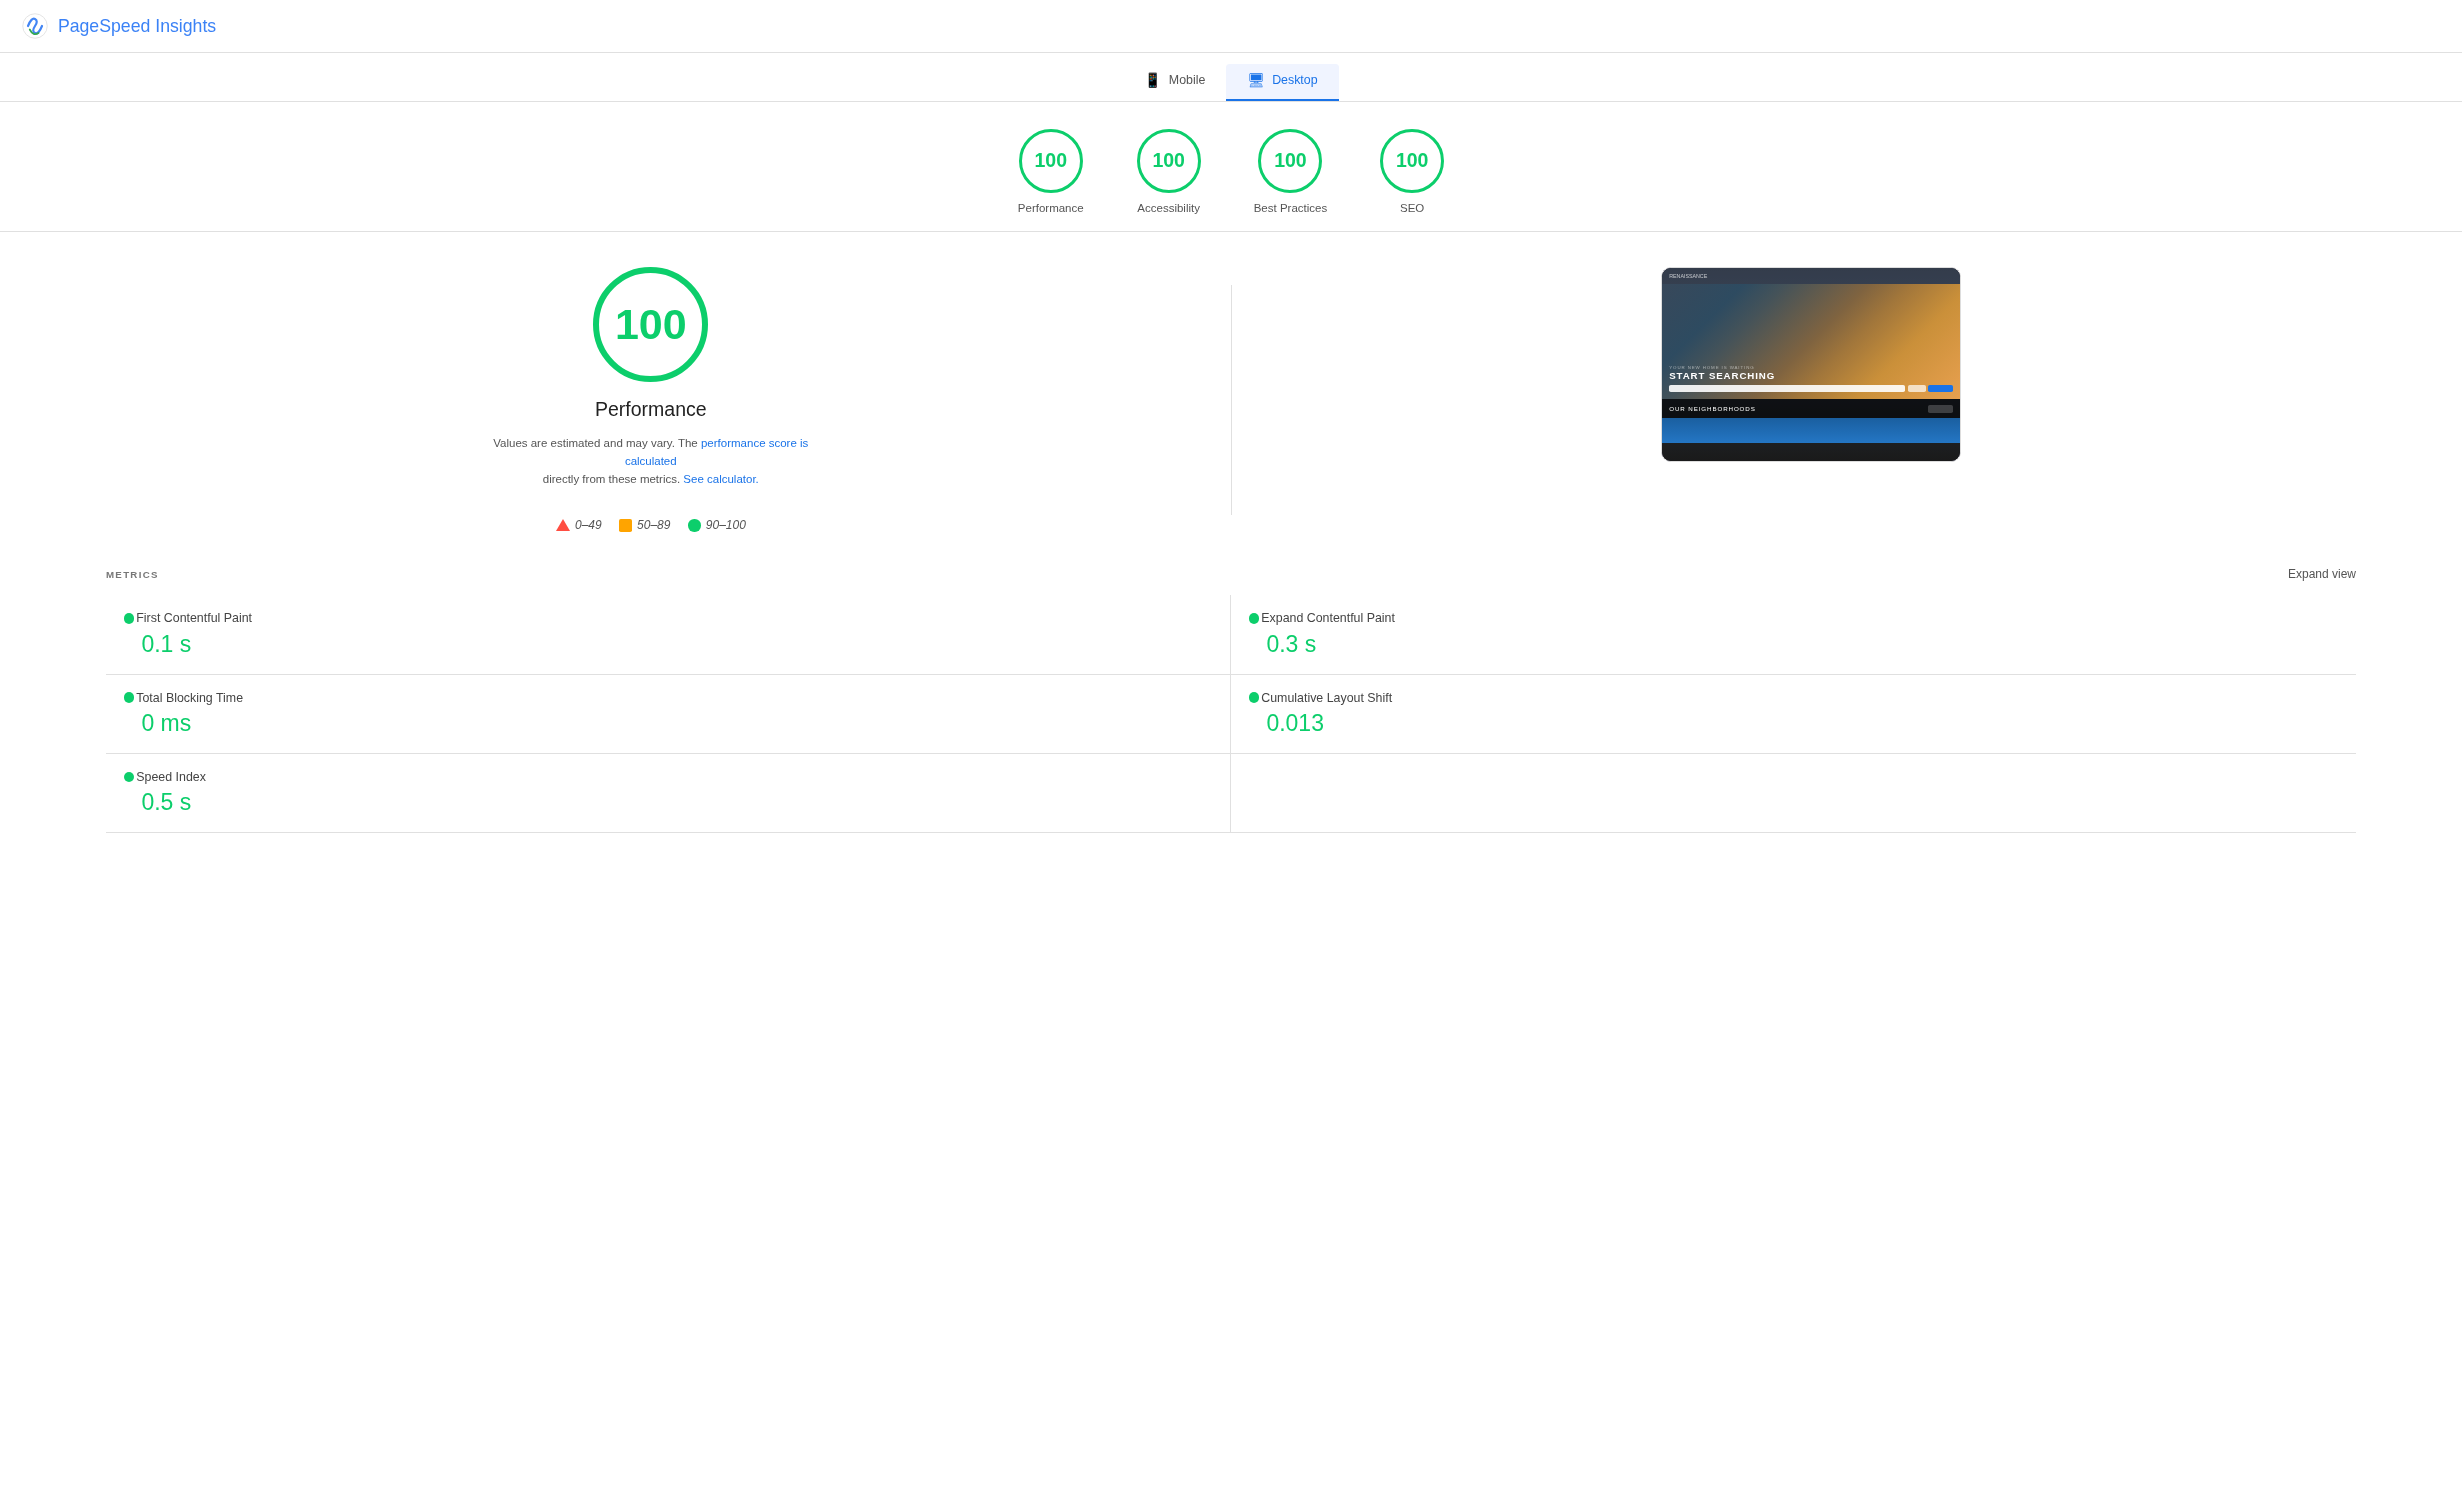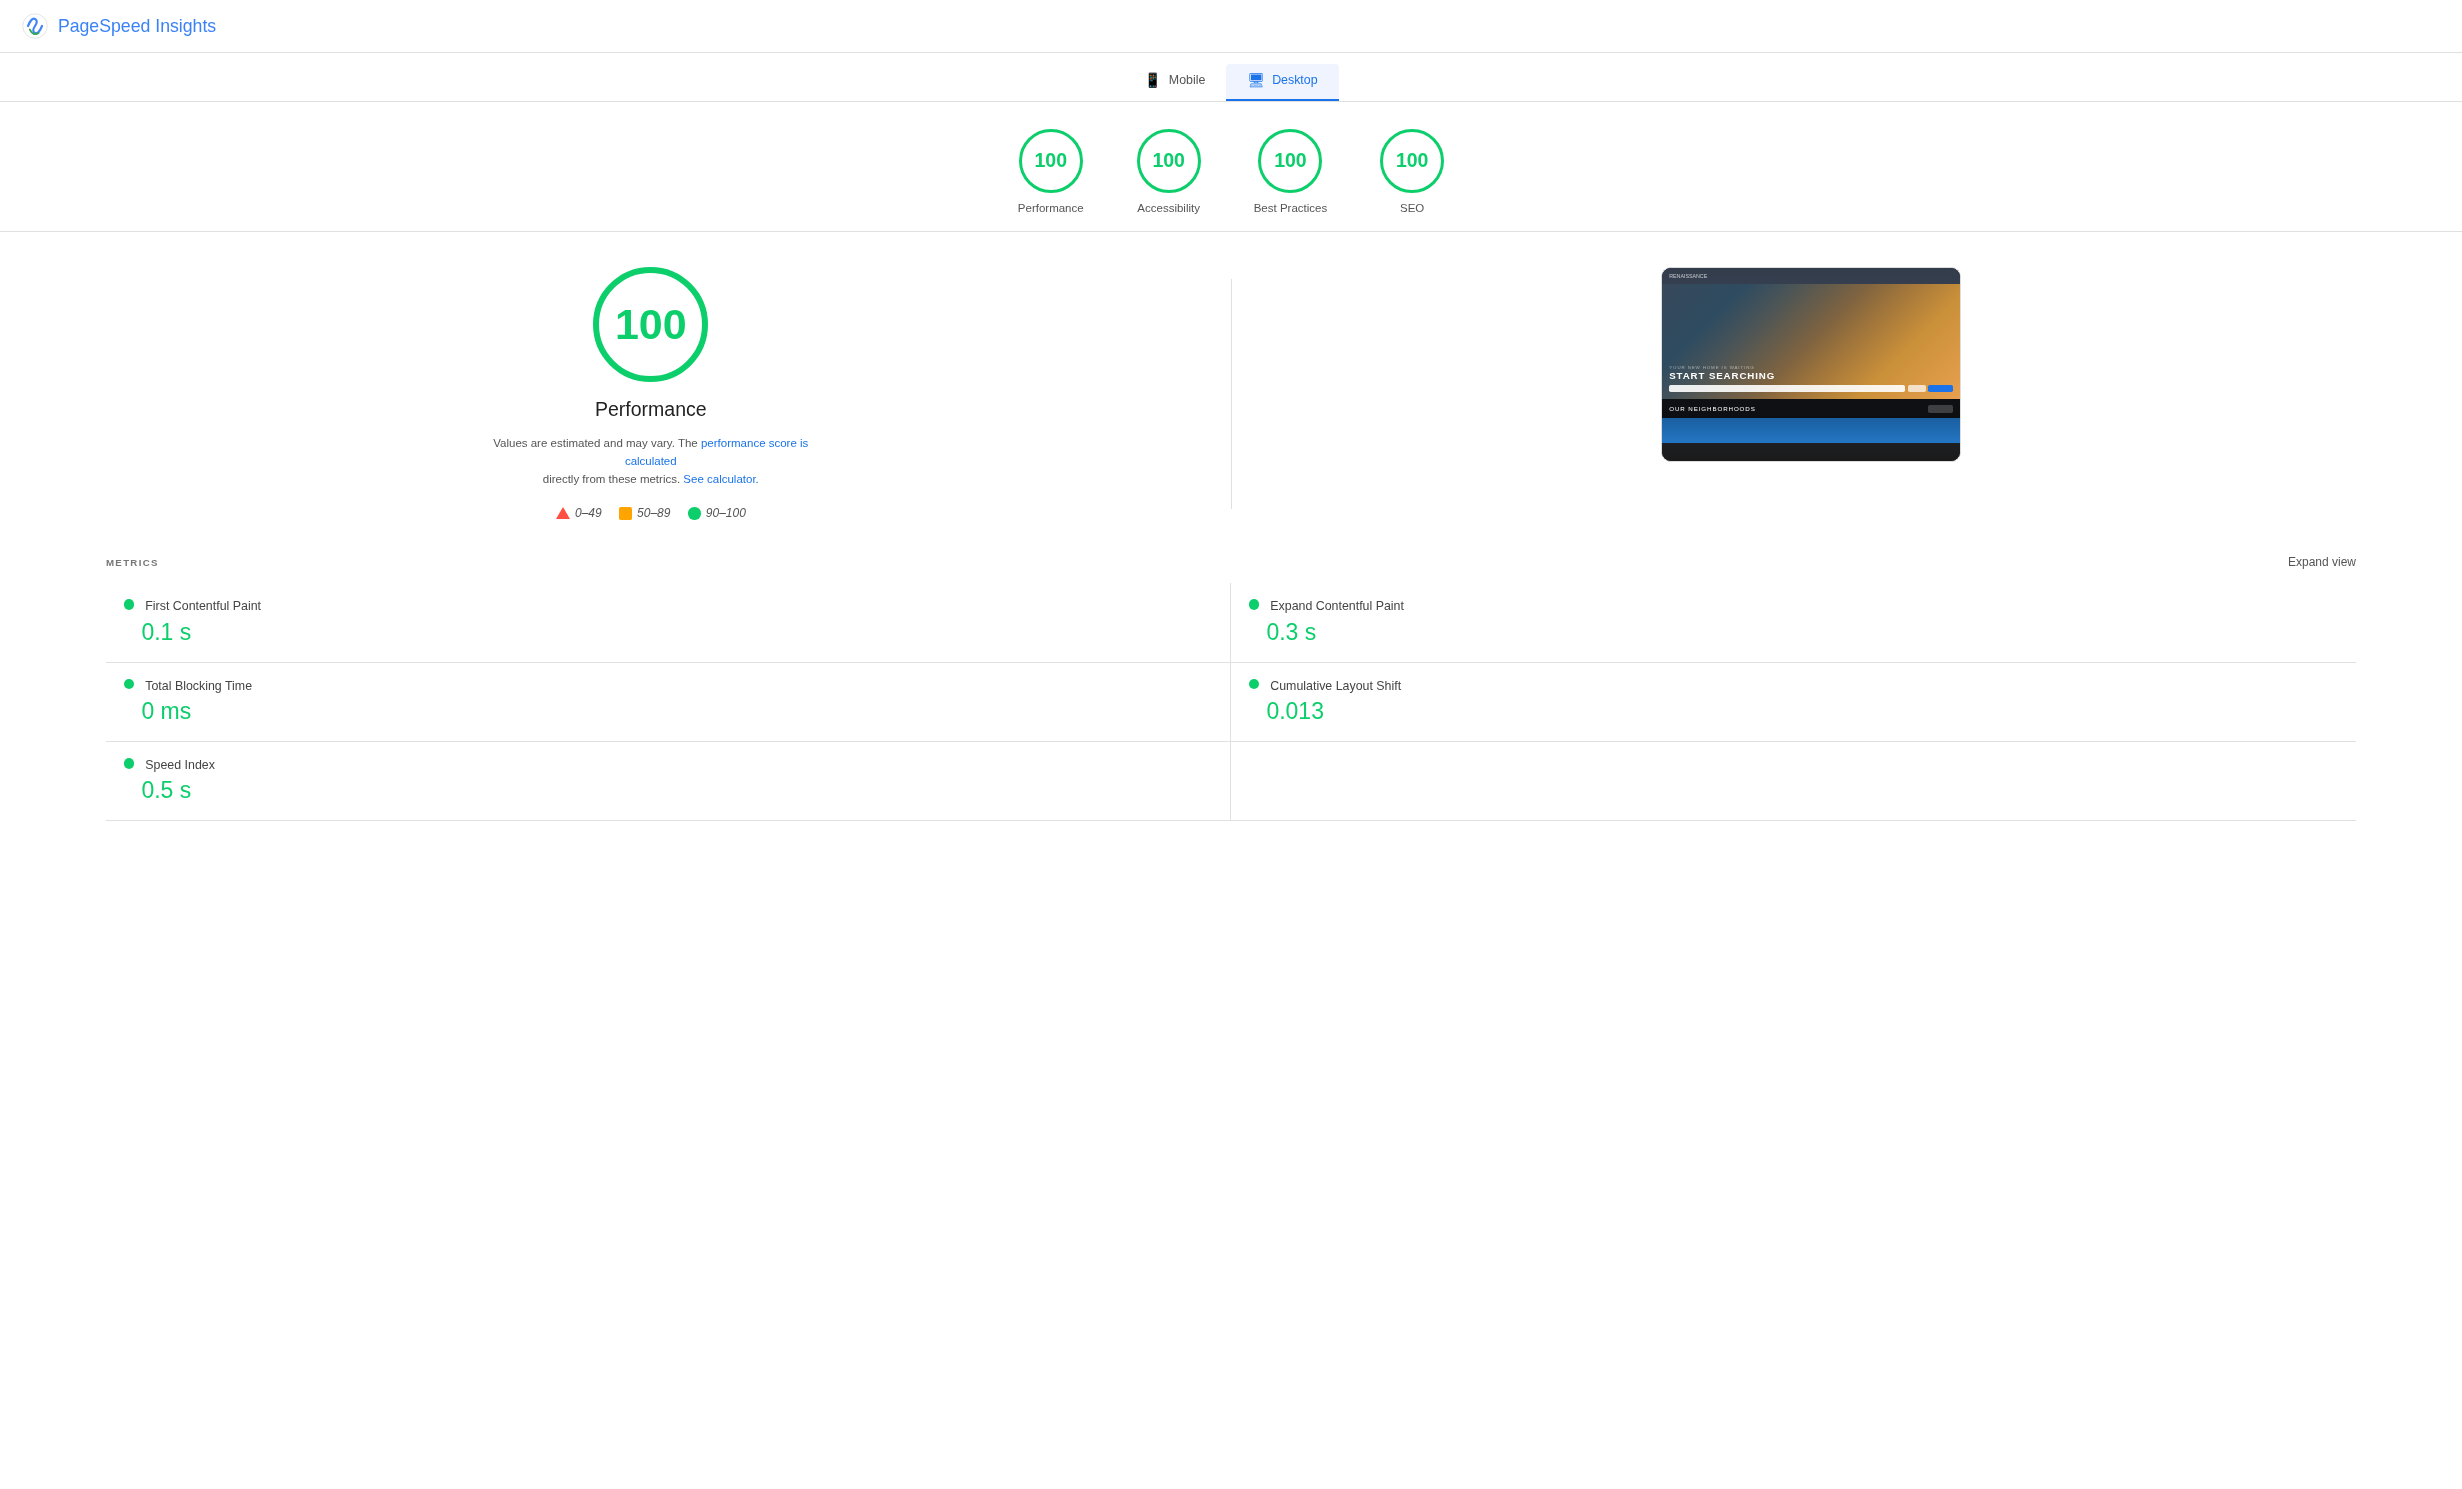--- a/index.html
+++ b/index.html
@@ -121,21 +121,21 @@
       font-weight: 500;
       color: #222;
       margin-bottom: 12.4px;
     }
     .score-note {
       font-size: 11.5px;
       color: #555;
       text-align: center;
       max-width: 337px;
       line-height: 1.6;
-      margin-bottom: 14px;
+      margin-bottom: 26px;
     }
     .score-note a {
       color: #1a73e8;
       text-decoration: none;
     }
     .legend {
       display: flex;
       gap: 17.7px;
       align-items: center;
       margin-top: 3.5px;
@@ -297,22 +297,22 @@
     }
     .metric-item {
       padding: 16px 17.7px;
       border-bottom: 0.9px solid #e0e0e0;
     }
     .metric-item:nth-child(odd) {
       border-right: 0.9px solid #e0e0e0;
     }
     .metric-name-row {
       display: flex;
-      align-items: flex-start;
-      gap: 11px;
+      align-items: center;
+      gap: 2px;
       margin-bottom: 5.3px;
     }
     .metric-dot {
       width: 10.6px;
       height: 10.6px;
       background: #0cce6b;
       border-radius: 50%;
       flex-shrink: 0;
     }
     .metric-name {

